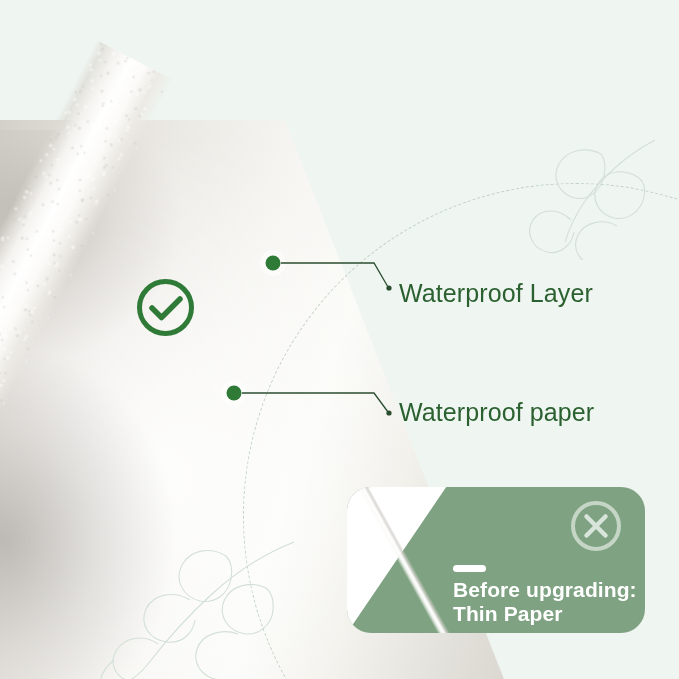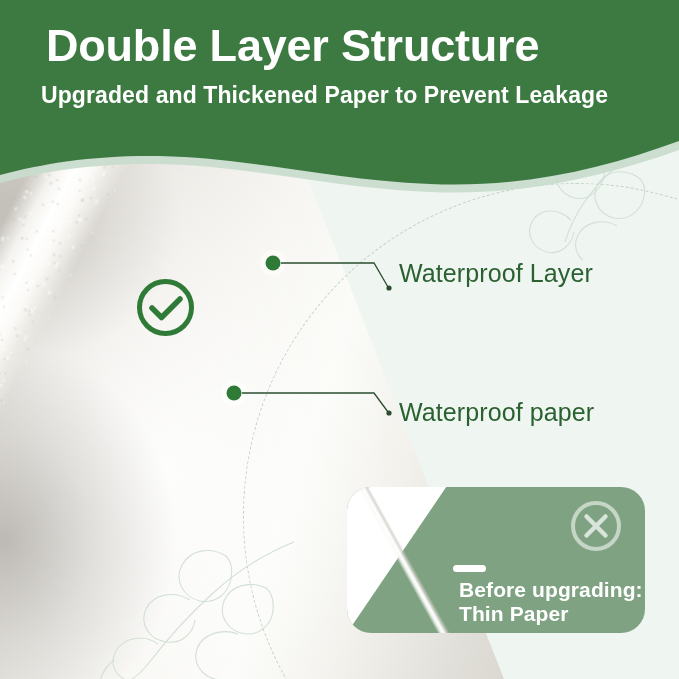--- a/index.html
+++ b/index.html
@@ -209,21 +209,21 @@
 
   
   .callout-label {
     position: absolute;
     font-size: 25px;
     color: #2b6130;
     white-space: nowrap;
     line-height: 1;
     letter-spacing: 0.1px;
   }
-  .callout-label.one { left: 399px; top: 261px; text-align: right; }
+  .callout-label.one { left: 399px; top: 281px; text-align: right; }
   .callout-label.two { left: 399px; top: 400px; }
   .leader {
     position: absolute;
     left: 0;
     top: 0;
     width: 679px;
     height: 679px;
     pointer-events: none;
   }
 
@@ -286,21 +286,21 @@
     position: absolute;
     left: 106px;
     top: 78px;
     width: 33px;
     height: 7px;
     border-radius: 4px;
     background: #ffffff;
   }
   .card-text {
     position: absolute;
-    left: 112px;
+    left: 106px;
     top: 91px;
     width: 190px;
     color: #ffffff;
     font-size: 21px;
     font-weight: bold;
     line-height: 1.12;
     letter-spacing: 0.1px;
   }
   .card-text div { white-space: nowrap; }
 </style>
@@ -332,32 +332,20 @@
   <svg class="leaf-deco leaf-bottom-left" width="200" height="145" viewBox="0 0 200 145">
     <path d="M196 2 C166 14 138 32 114 54 C92 74 70 98 50 124 C42 134 34 140 26 144"></path>
     <path d="M128 16 C112 6 92 10 84 25 C76 40 85 57 102 61 C117 64 130 54 133 39 C135 28 133 21 128 16 Z"></path>
     <path d="M168 48 C152 40 132 46 126 61 C120 77 131 92 148 94 C162 95 174 84 175 70 C176 59 173 52 168 48 Z"></path>
     <path d="M92 60 C76 50 55 54 48 69 C41 85 52 100 69 102 C83 104 95 94 97 80"></path>
     <path d="M140 94 C124 88 104 94 99 109 C94 125 106 139 123 140"></path>
     <path d="M60 104 C46 94 26 97 18 111 C10 125 19 140 36 142"></path>
     <path d="M16 120 C6 128 2 136 2 145"></path>
   </svg>
 
-  <div class="header">
-    <svg width="679" height="215" viewBox="0 0 679 215">
-
-      <path d="M0 0 H679 V150 C600 178 520 196 430 192 C330 188 250 166 160 164 C95 163 45 171 0 183 Z" fill="#c9dccd" opacity="0.95"></path>
-
-      <path d="M0 0 H679 V141 C600 170 520 188 430 184 C330 180 250 158 160 156 C95 155 45 163 0 175 Z" fill="#3d7a42"></path>
-    </svg>
-    <div class="header-text">
-      <div class="title">Double Layer Structure</div>
-      <div class="subtitle">Upgraded and Thickened Paper to Prevent Leakage</div>
-    </div>
-  </div>
 
   <svg class="check-badge" viewBox="0 0 61 61">
     <circle cx="30.5" cy="30.5" r="26" fill="none" stroke="#2f7a36" stroke-width="5"></circle>
     <path d="M17 31 L26.5 40.5 L45 22" fill="none" stroke="#2f7a36" stroke-width="5.5" stroke-linecap="round" stroke-linejoin="round"></path>
   </svg>
 
   <svg class="leader" viewBox="0 0 679 679">
 
     <circle cx="273" cy="263" r="13" fill="#ffffff" opacity="0.55"></circle>
     <circle cx="273" cy="263" r="7.5" fill="#2f7a36"></circle>

